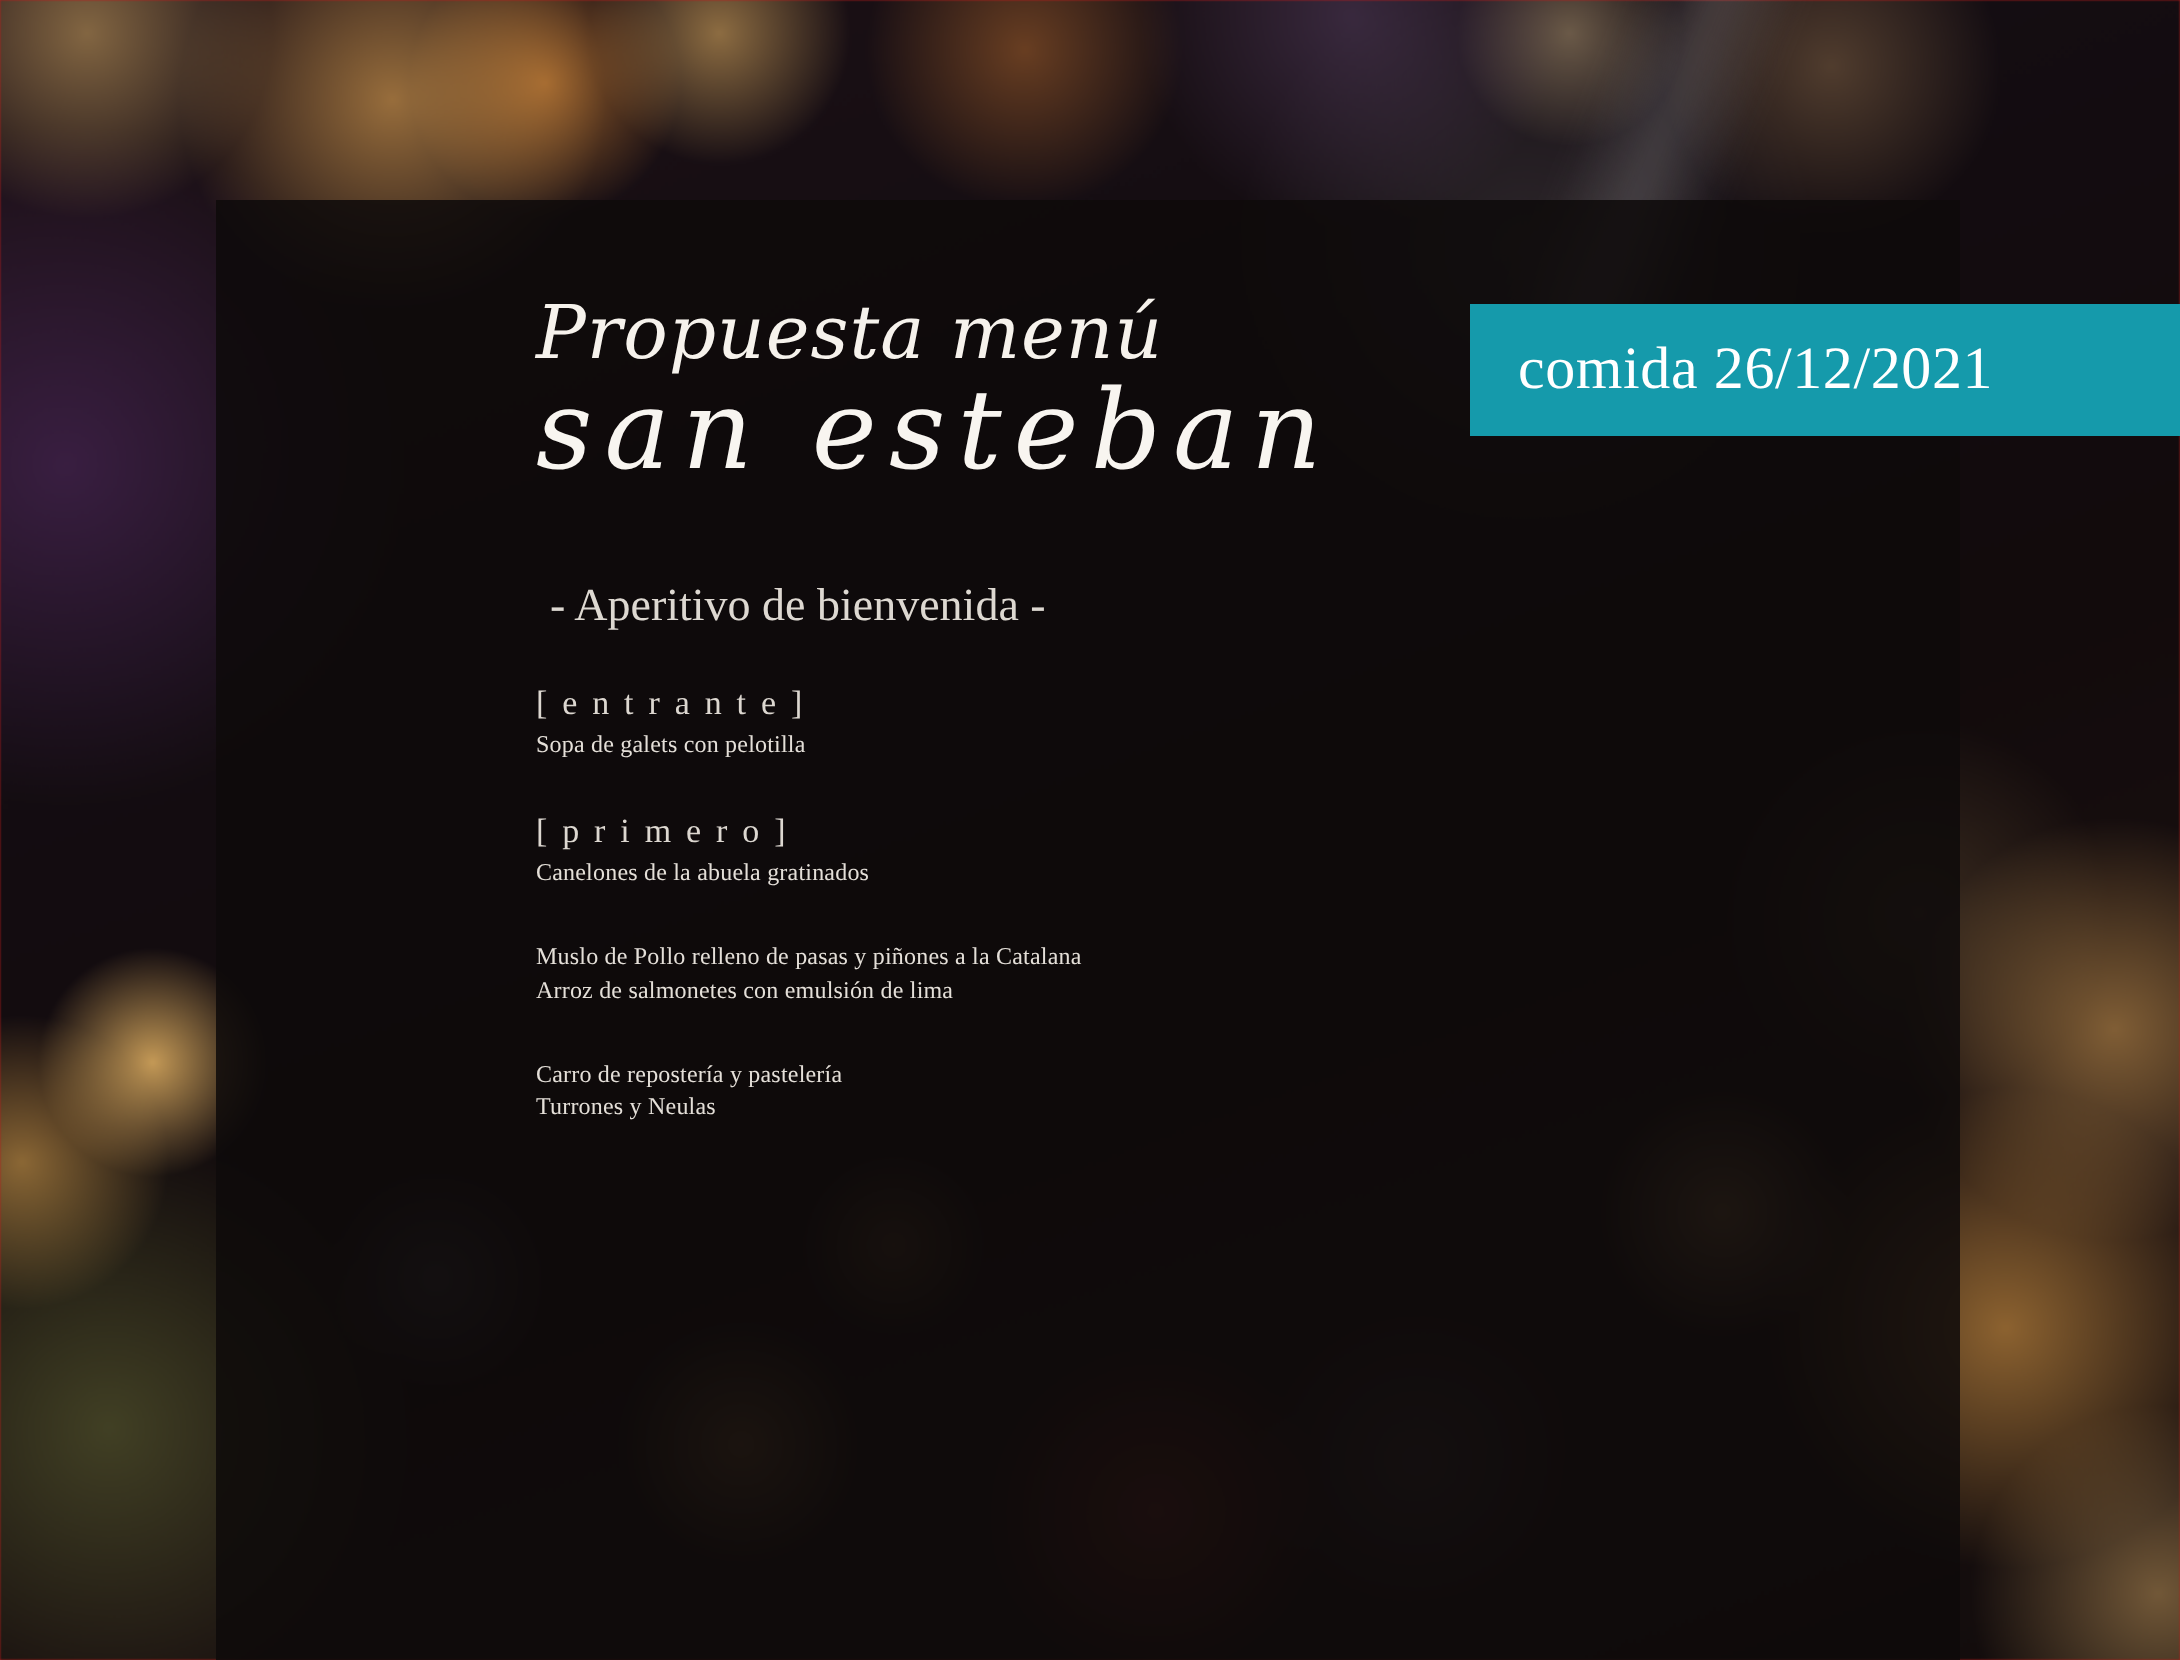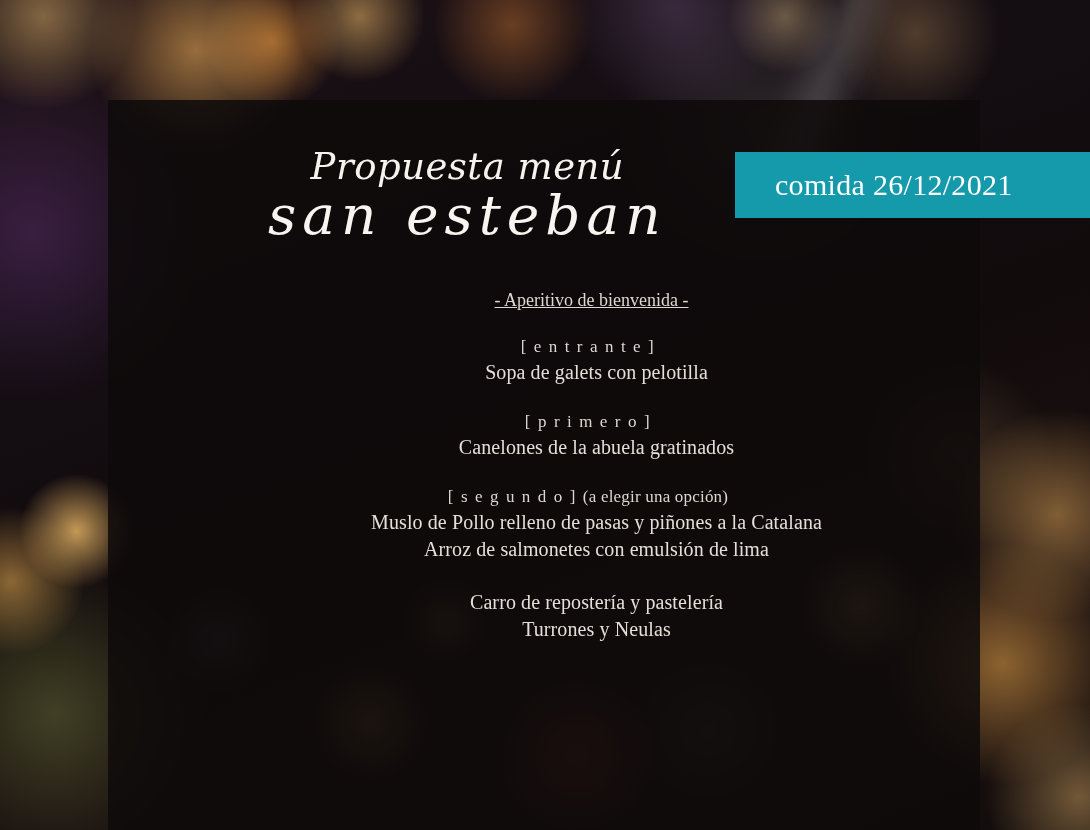--- a/index.html
+++ b/index.html
@@ -13,21 +13,20 @@
     overflow: hidden;
     font-family: "Liberation Serif", serif;
   }
 
   #stage {
     position: relative;
     width: 1090px;
     height: 830px;
     overflow: hidden;
     background: #b91c1c;
-    text-align: center;
   }
 
   
   .bg {
     position: absolute;
     inset: 0;
     background:
       radial-gradient(circle at 18% 6%, rgba(255,186,92,0.55) 0%, rgba(255,186,92,0.0) 9%),
       radial-gradient(circle at 4% 2%, rgba(255,205,120,0.45) 0%, rgba(255,205,120,0) 7%),
       radial-gradient(circle at 25% 5%, rgba(255,160,60,0.55) 0%, rgba(255,160,60,0) 6%),
@@ -107,64 +106,62 @@
     left: 735px;
     top: 152px;
     width: 380px;
     height: 66px;
     background: #159aab;
     display: flex;
     align-items: center;
   }
   .date-banner span {
     display: block;
-    padding-left: 40px;
+    padding-left: 24px;
     font-family: "Liberation Serif", serif;
     font-size: 30px;
     color: #ffffff;
     letter-spacing: 0.3px;
   }
 
   
   .menu {
     position: absolute;
     left: 160px;
     top: 190px;
     width: 640px;
     color: #ded9d2;
   }
   .welcome {
     font-family: "Liberation Serif", serif;
-    font-size: 18px;
+    font-size: 23px;
     color: #ddd8d1;
     margin-left: 7px;
     margin-bottom: 26px;
-    text-decoration: underline;
   }
   .course {
     margin-bottom: 26px;
   }
   .course-head {
     font-family: "Liberation Serif", serif;
     font-size: 17px;
     color: #dcd7d0;
     letter-spacing: 1.6px;
     margin-bottom: 2px;
   }
   .course-head .choice {
     letter-spacing: 0.2px;
     font-size: 17px;
   }
   .dish {
     font-family: "Liberation Serif", serif;
-    font-size: 20px;
+    font-size: 12px;
     color: #e4dfd8;
     line-height: 1.35;
     letter-spacing: 0.1px;
-    margin-left: 17px;
   }
 </style>
 </head>
 <body>
 
 <div id="stage">
 
   <div class="bg"></div>
   <div class="bg-streak"></div>
 
@@ -189,24 +186,20 @@
 
       <div class="course">
         <div class="course-head">
           <span>[ p r i m e r o ]</span>
           <span class="choice"></span>
         </div>
         <div class="dish">Canelones de la abuela gratinados</div>
       </div>
 
       <div class="course">
-        <div class="course-head">
-          <span>[ s e g u n d o ]</span>
-          <span class="choice">(a elegir una opción)</span>
-        </div>
         <div class="dish">Muslo de Pollo relleno de pasas y piñones a la Catalana</div>
         <div class="dish">Arroz de salmonetes con emulsión de lima</div>
       </div>
 
       <div class="course">
         <div class="dish">Carro de repostería y pastelería</div>
         <div class="dish">Turrones y Neulas</div>
       </div>
 
     </div>

